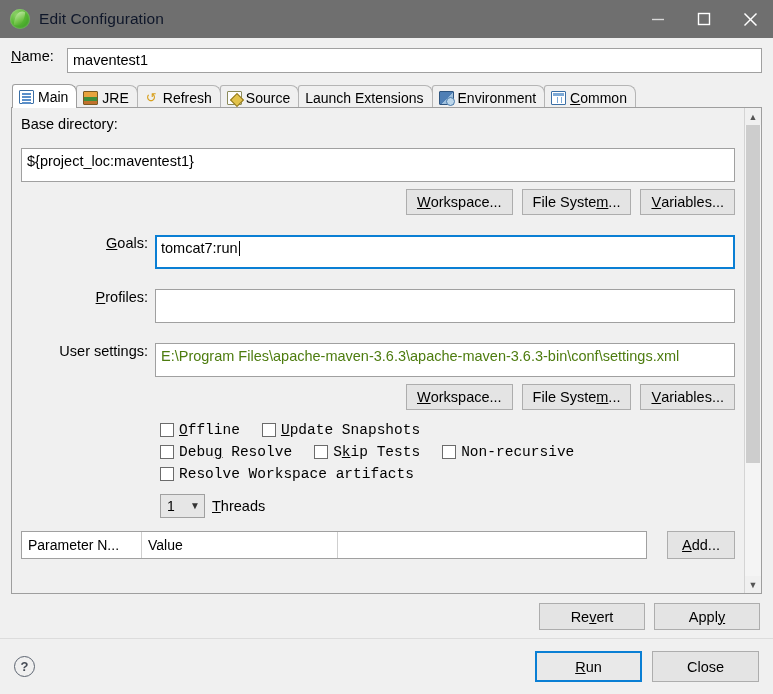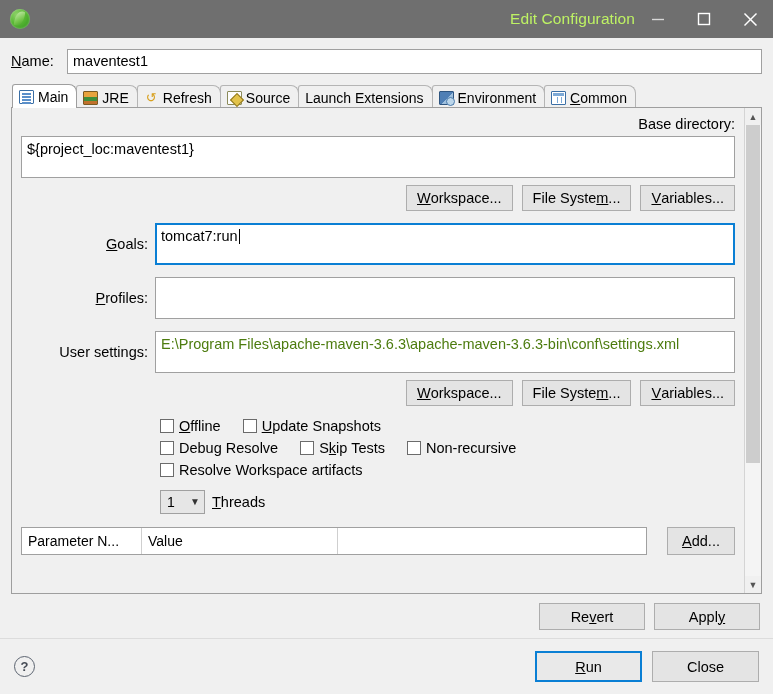--- a/index.html
+++ b/index.html
@@ -38,23 +38,22 @@
     box-shadow: inset 0 0 2px rgba(255,255,255,.5);
   }
   .title-icon .vein {
     position: absolute; left: 6px; top: 3px;
     width: 9px; height: 15px;
     border-radius: 70% 10% 70% 10%;
     background: linear-gradient(140deg,#cfeeb6 0%, #76c64c 60%, #3f9c24 100%);
     transform: rotate(12deg);
   }
   .title-text {
-    color: #bef264; font-size: 15.5px; letter-spacing: .1px;
+    color: #0f172a; font-size: 15.5px; letter-spacing: .1px;
     flex: 1;
-    text-align: right;
   }
   .win-btns { display: flex; height: 38px; flex: none; }
   .win-btn {
     width: 46px; height: 38px;
     display: flex; align-items: center; justify-content: center;
     color: #ffffff;
   }
   .win-btn svg { display: block; }
 
   
@@ -94,21 +93,21 @@
   
   .body {
     flex: 1;
     background: #f0f0f0;
     padding: 10px 11px 0 11px;
     display: flex; flex-direction: column;
     min-height: 0;
   }
 
   
-  .name-row { display: flex; align-items: center; height: 26px; flex: none; }
+  .name-row { display: flex; align-items: flex-start; height: 26px; flex: none; }
   .name-label { font-size: 14.5px; color: #000; width: 56px; }
   .name-input {
     flex: 1; height: 25px;
     border: 1px solid #a0a0a0; background: #ffffff;
     font-size: 14.5px; color: #000;
     padding: 0 5px; line-height: 23px;
     font-family: "Liberation Sans", sans-serif;
   }
 
   
@@ -163,23 +162,23 @@
     position: relative;
   }
   .panel-inner {
     flex: 1; min-width: 0;
     padding: 8px 9px 8px 9px;
     display: flex; flex-direction: column;
     overflow: hidden;
   }
 
   .field-label { font-size: 14.5px; color: #000; }
-  .basedir-label { margin-bottom: 4px; text-align: right; }
+  .basedir-label { margin-bottom: 16px; }
   .txt {
-    height: 42px; width: 100%;
+    height: 34px; width: 100%;
     border: 1px solid #a0a0a0; background: #ffffff;
     font-size: 14.5px; color: #000;
     padding: 0 5px; line-height: 24px;
     font-family: "Liberation Sans", sans-serif;
     white-space: nowrap; overflow: hidden;
   }
   .txt.focused { border: 2px solid #0a7fd4; line-height: 22px; padding: 0 4px; }
   .txt.muted { color: #4d7c0f; }
   .caret {
     display: inline-block; width: 1px; height: 15px;
@@ -189,28 +188,28 @@
   .btn-row { display: flex; justify-content: flex-end; gap: 9px; margin-top: 7px; }
   .btn {
     min-width: 60px; height: 26px;
     background: #e4e4e4; border: 1px solid #adadad;
     font-size: 14.5px; color: #000;
     display: flex; align-items: center; justify-content: center;
     padding: 0 10px; white-space: nowrap;
     font-family: "Liberation Sans", sans-serif;
   }
 
-  .lbl-row { display: flex; align-items: center; margin-top: 12px; }
+  .lbl-row { display: flex; margin-top: 20px; }
   .lbl-row .lbl {
     width: 134px; text-align: right; padding-right: 7px;
     font-size: 14.5px; color: #000; flex: none;
   }
 
   .chk-area { margin-top: 12px; padding-left: 139px; }
-  .chk-line { display: flex; align-items: center; margin-bottom: 6px; }
+  .chk-line { display: flex; align-items: center; margin-bottom: 6px; font-family: Liberation Mono, monospace; }
   .chk {
     display: flex; align-items: center; gap: 5px;
     font-size: 14.5px; color: #000; margin-right: 22px; white-space: nowrap;
   }
   .box {
     width: 14px; height: 14px; flex: none;
     border: 1px solid #6b6b6b; background: #ffffff;
   }
 
   .threads-row { display: flex; align-items: center; margin-top: 6px; padding-left: 139px; gap: 7px; }

